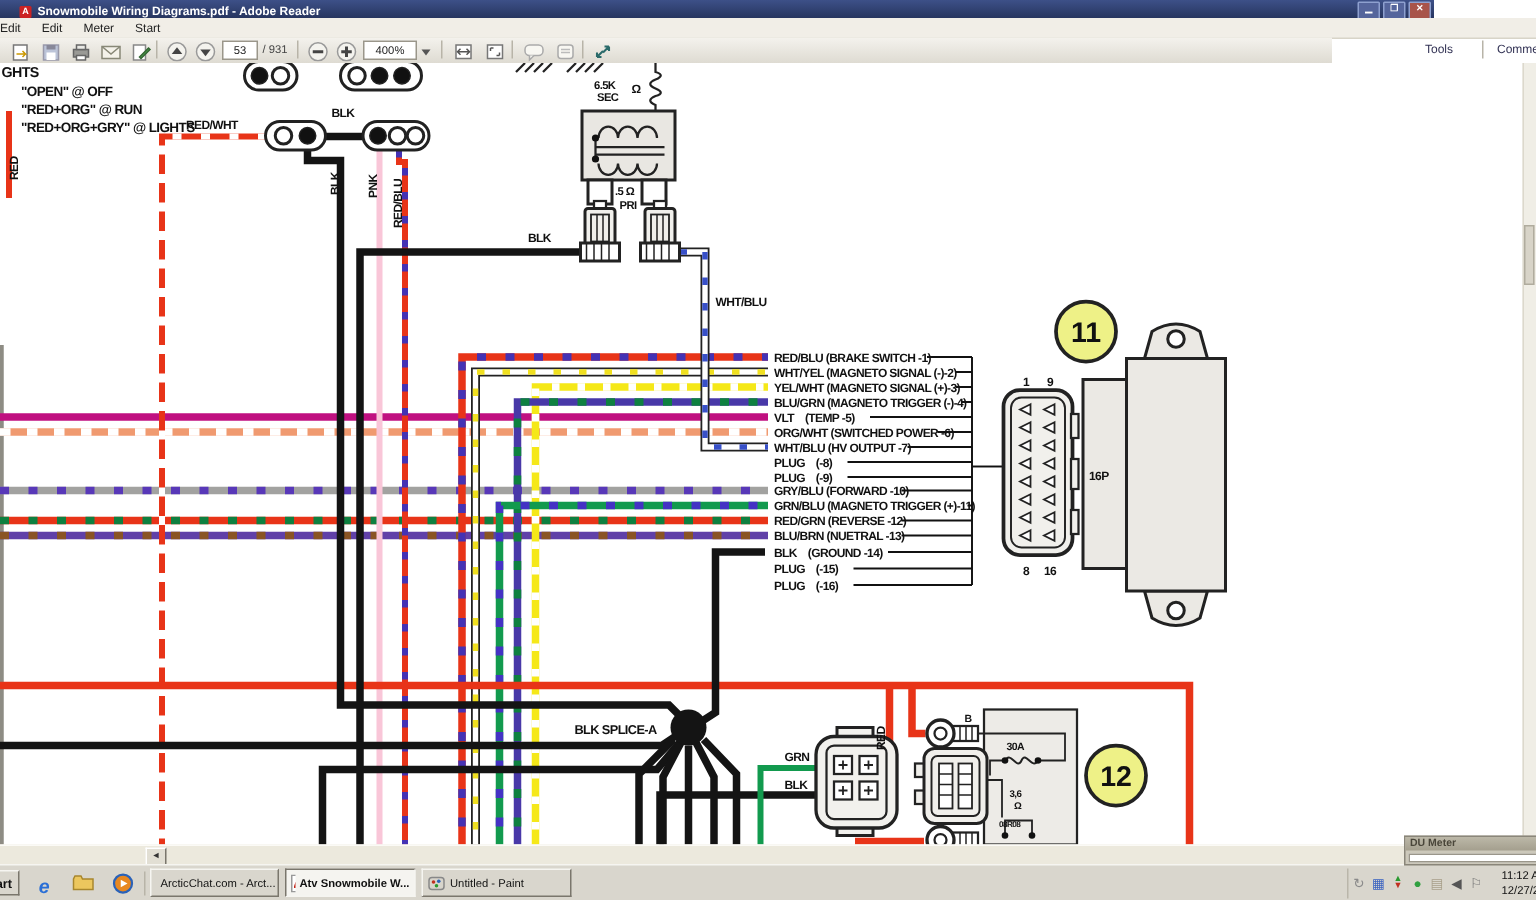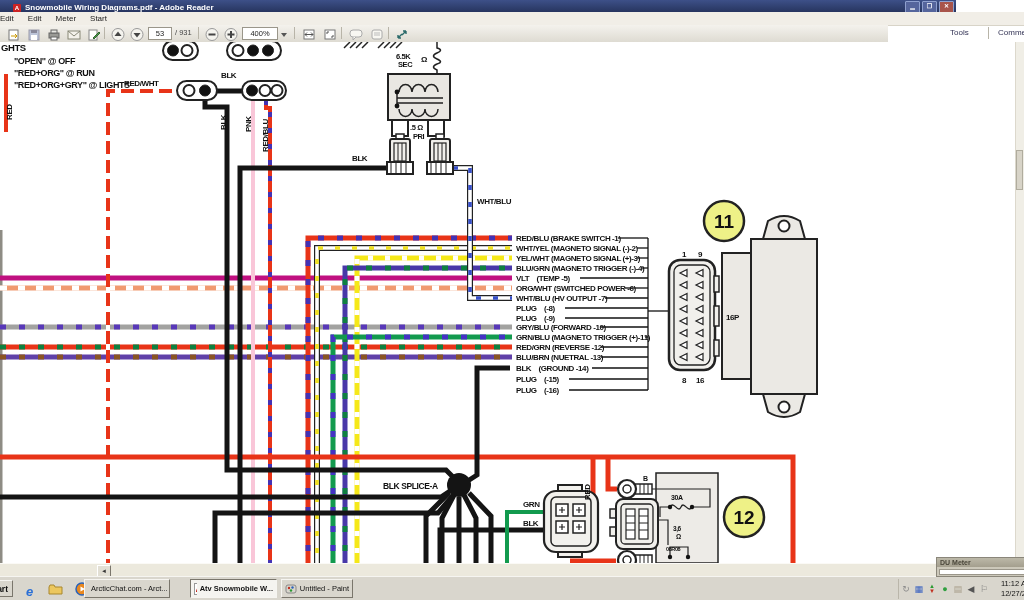--- a/index.html
+++ b/index.html
@@ -488,35 +488,35 @@
         <path d="M1 4 L1 11 L14 11 L14 4 L7 4 L6 2 L2 2 Z" fill="#ecc75e" stroke="#a8872e"></path>
       </svg></div>
   <div class="ql" style="left:74px">
     <svg width="14" height="14">
         <circle cx="7" cy="7" r="6" fill="#e88820"></circle>
         <path d="M5.5 4.5 L10 7 L5.5 9.5 Z" fill="#fff"></path>
         <circle cx="7" cy="7" r="6" fill="none" stroke="#2a62b8" stroke-width="1.5"></circle>
       </svg></div>
   <div style="position:absolute;left:96px;top:4px;width:1px;height:16px;background:#b8b4a8"></div>
 
-  <div class="tkbtn" style="left:84px;width:86px">
+  <div class="tkbtn" style="left:100px;width:86px">
     <svg width="12" height="12">
         <circle cx="6" cy="6" r="5.5" fill="#e87a20"></circle>
         <circle cx="6" cy="6" r="2.8" fill="#3a62c0"></circle>
       </svg>
     <span>ArcticChat.com - Arct...</span>
   </div>
   <div class="tkbtn active" style="left:190px;width:87px">
     <svg width="11" height="12">
         <rect x="0.5" y="0.5" width="10" height="11" fill="#fff" stroke="#999"></rect>
         <path d="M2 8 C3 4 5 3 5.5 5 C6 7 8 8 9 6 L9 9 L2 9 Z" fill="#c22518"></path>
       </svg>
     <span>Atv Snowmobile W...</span>
   </div>
-  <div class="tkbtn" style="left:281px;width:72px">
+  <div class="tkbtn" style="left:281px;width:100px">
     <svg width="12" height="12">
         <rect x="1" y="2" width="10" height="8" rx="2" fill="#d8d5cc" stroke="#888"></rect>
         <circle cx="4" cy="5" r="1.2" fill="#c03020"></circle>
         <circle cx="7.5" cy="4.5" r="1.2" fill="#2a62b8"></circle>
         <circle cx="6" cy="7.5" r="1.2" fill="#2a9a30"></circle>
       </svg>
     <span>Untitled - Paint</span>
   </div>
 
   <div class="tray" style="left:898px;width:126px">

